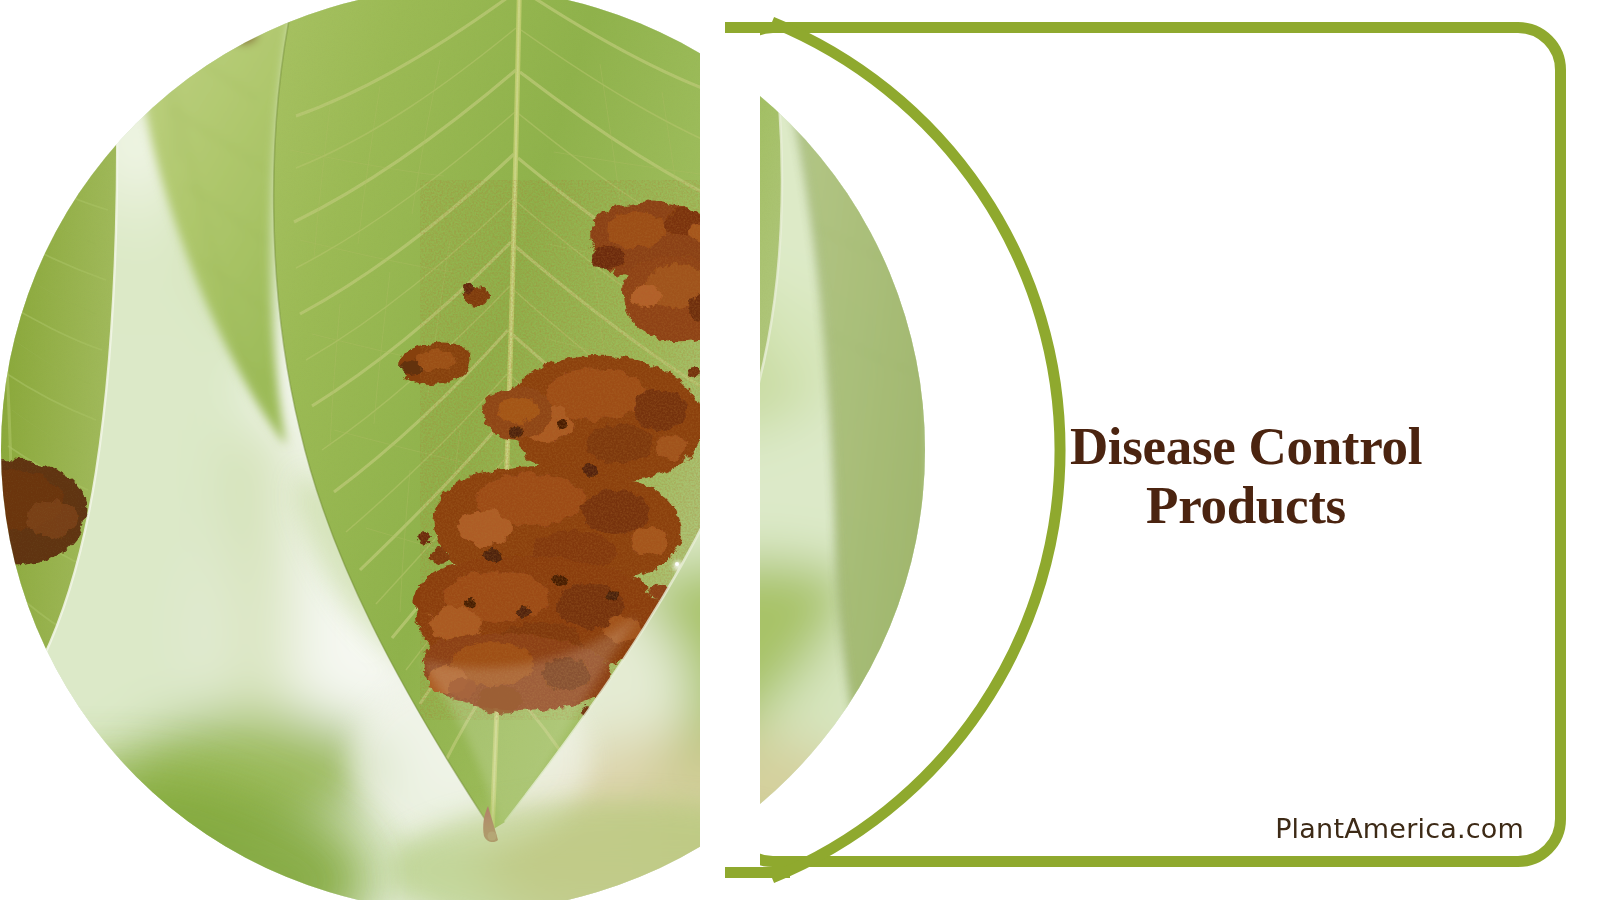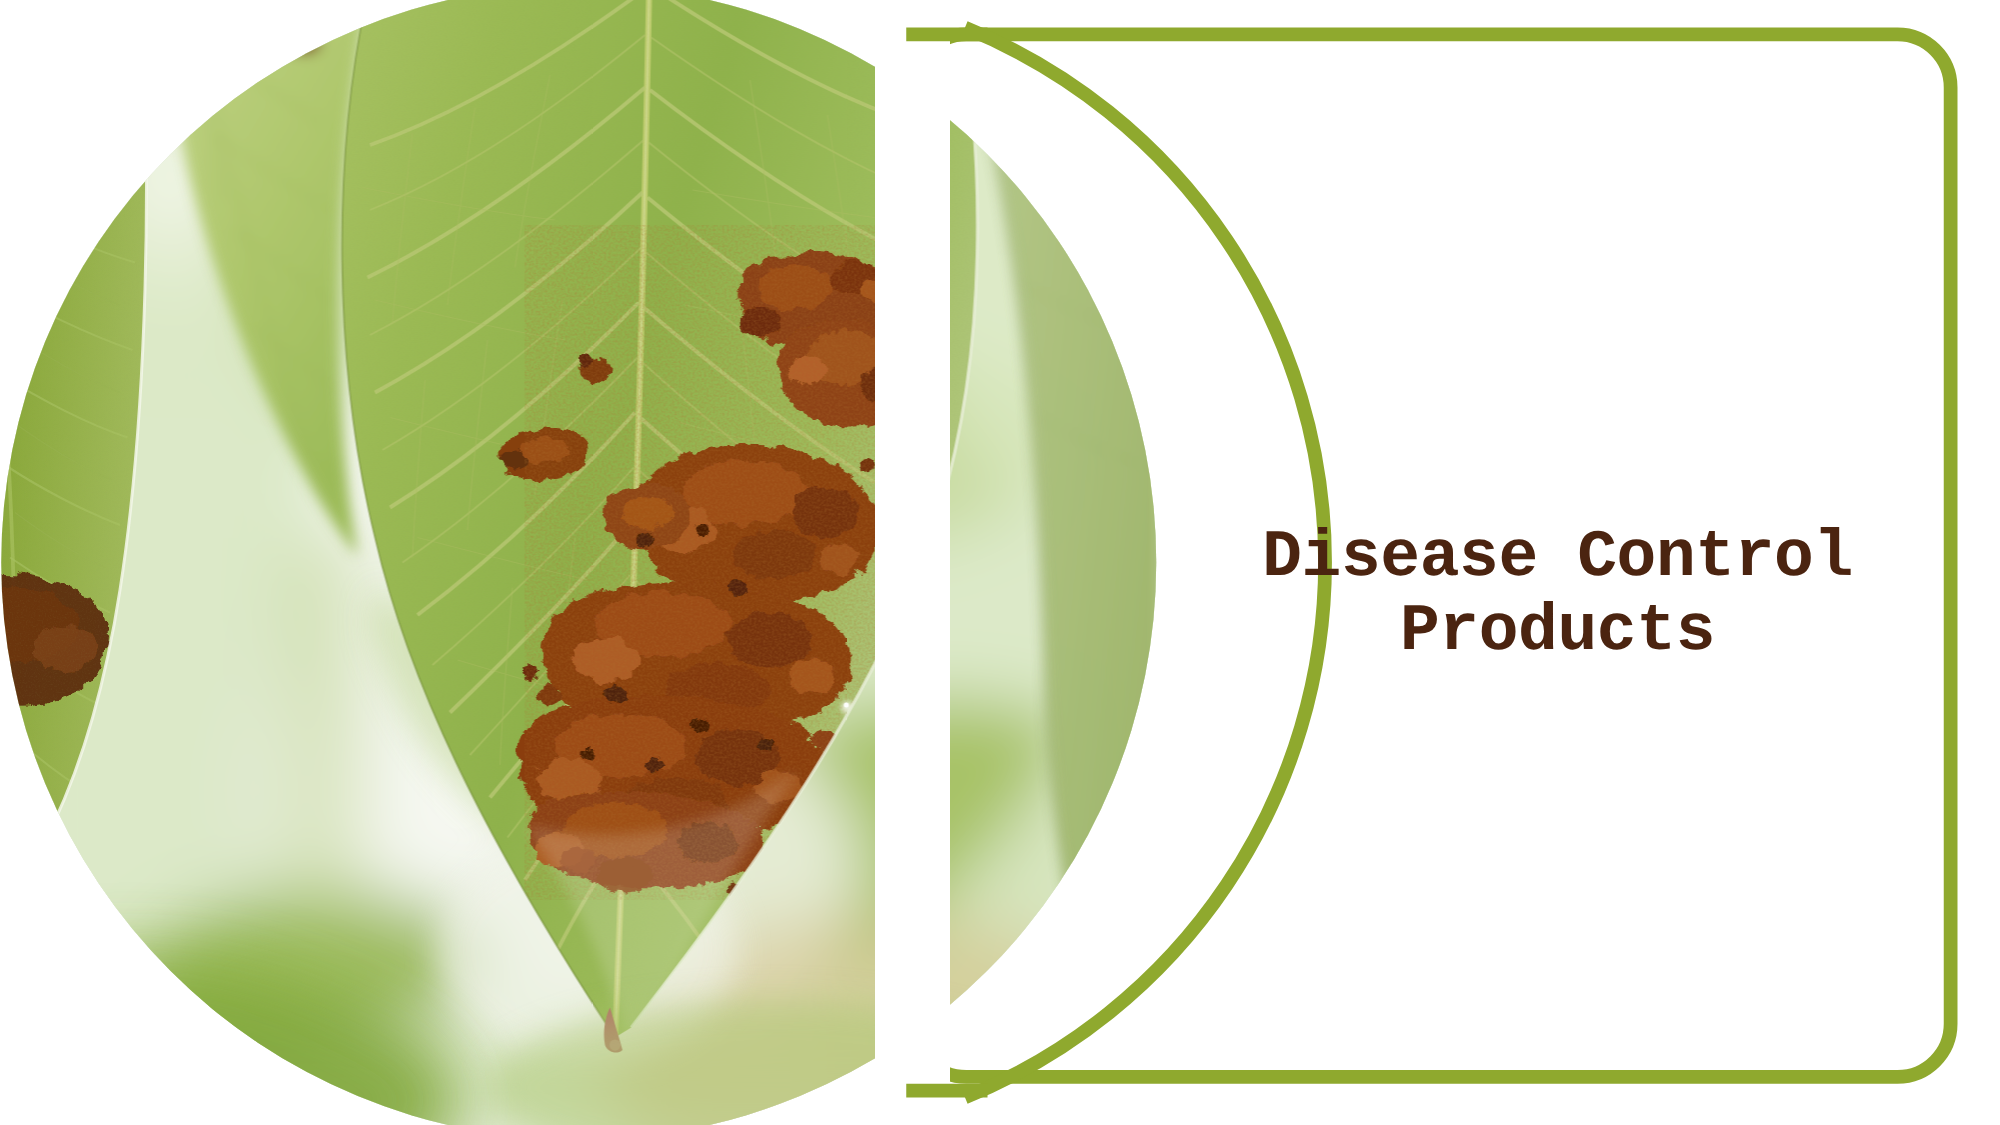--- a/index.html
+++ b/index.html
@@ -87,21 +87,21 @@
     width: 620px;
     height: 823px;
   }
 
   .headline {
     position: absolute;
     left: 0;
     top: 348px;
     width: 620px;
     text-align: center;
-    font-family: Liberation Mono, monospace;
+    font-family: Liberation Serif, serif;
     font-weight: bold;
     font-size: 53px;
     line-height: 1.13;
     letter-spacing: -0.3px;
     color: #4b2410;
     white-space: pre-line;
   }
 
   .site-url {
     position: absolute;
@@ -535,15 +535,16 @@
       <path d="M772,22 A462,462 0 0 1 772,878" fill="none" stroke="#8fa92e" stroke-width="11" stroke-linecap="butt"></path>
 
       <path d="M725,27.5 L790,27.5" stroke="#8fa92e" stroke-width="11" stroke-linecap="butt"></path>
       <path d="M725,872.5 L790,872.5" stroke="#8fa92e" stroke-width="11" stroke-linecap="butt"></path>
     </svg>
   </div>
 
   <div class="panel">
     <h1 class="headline">Disease Control
 Products</h1>
+    <div class="site-url">PlantAmerica.com</div>
   </div>
 
 </div>
 
 </body></html>

